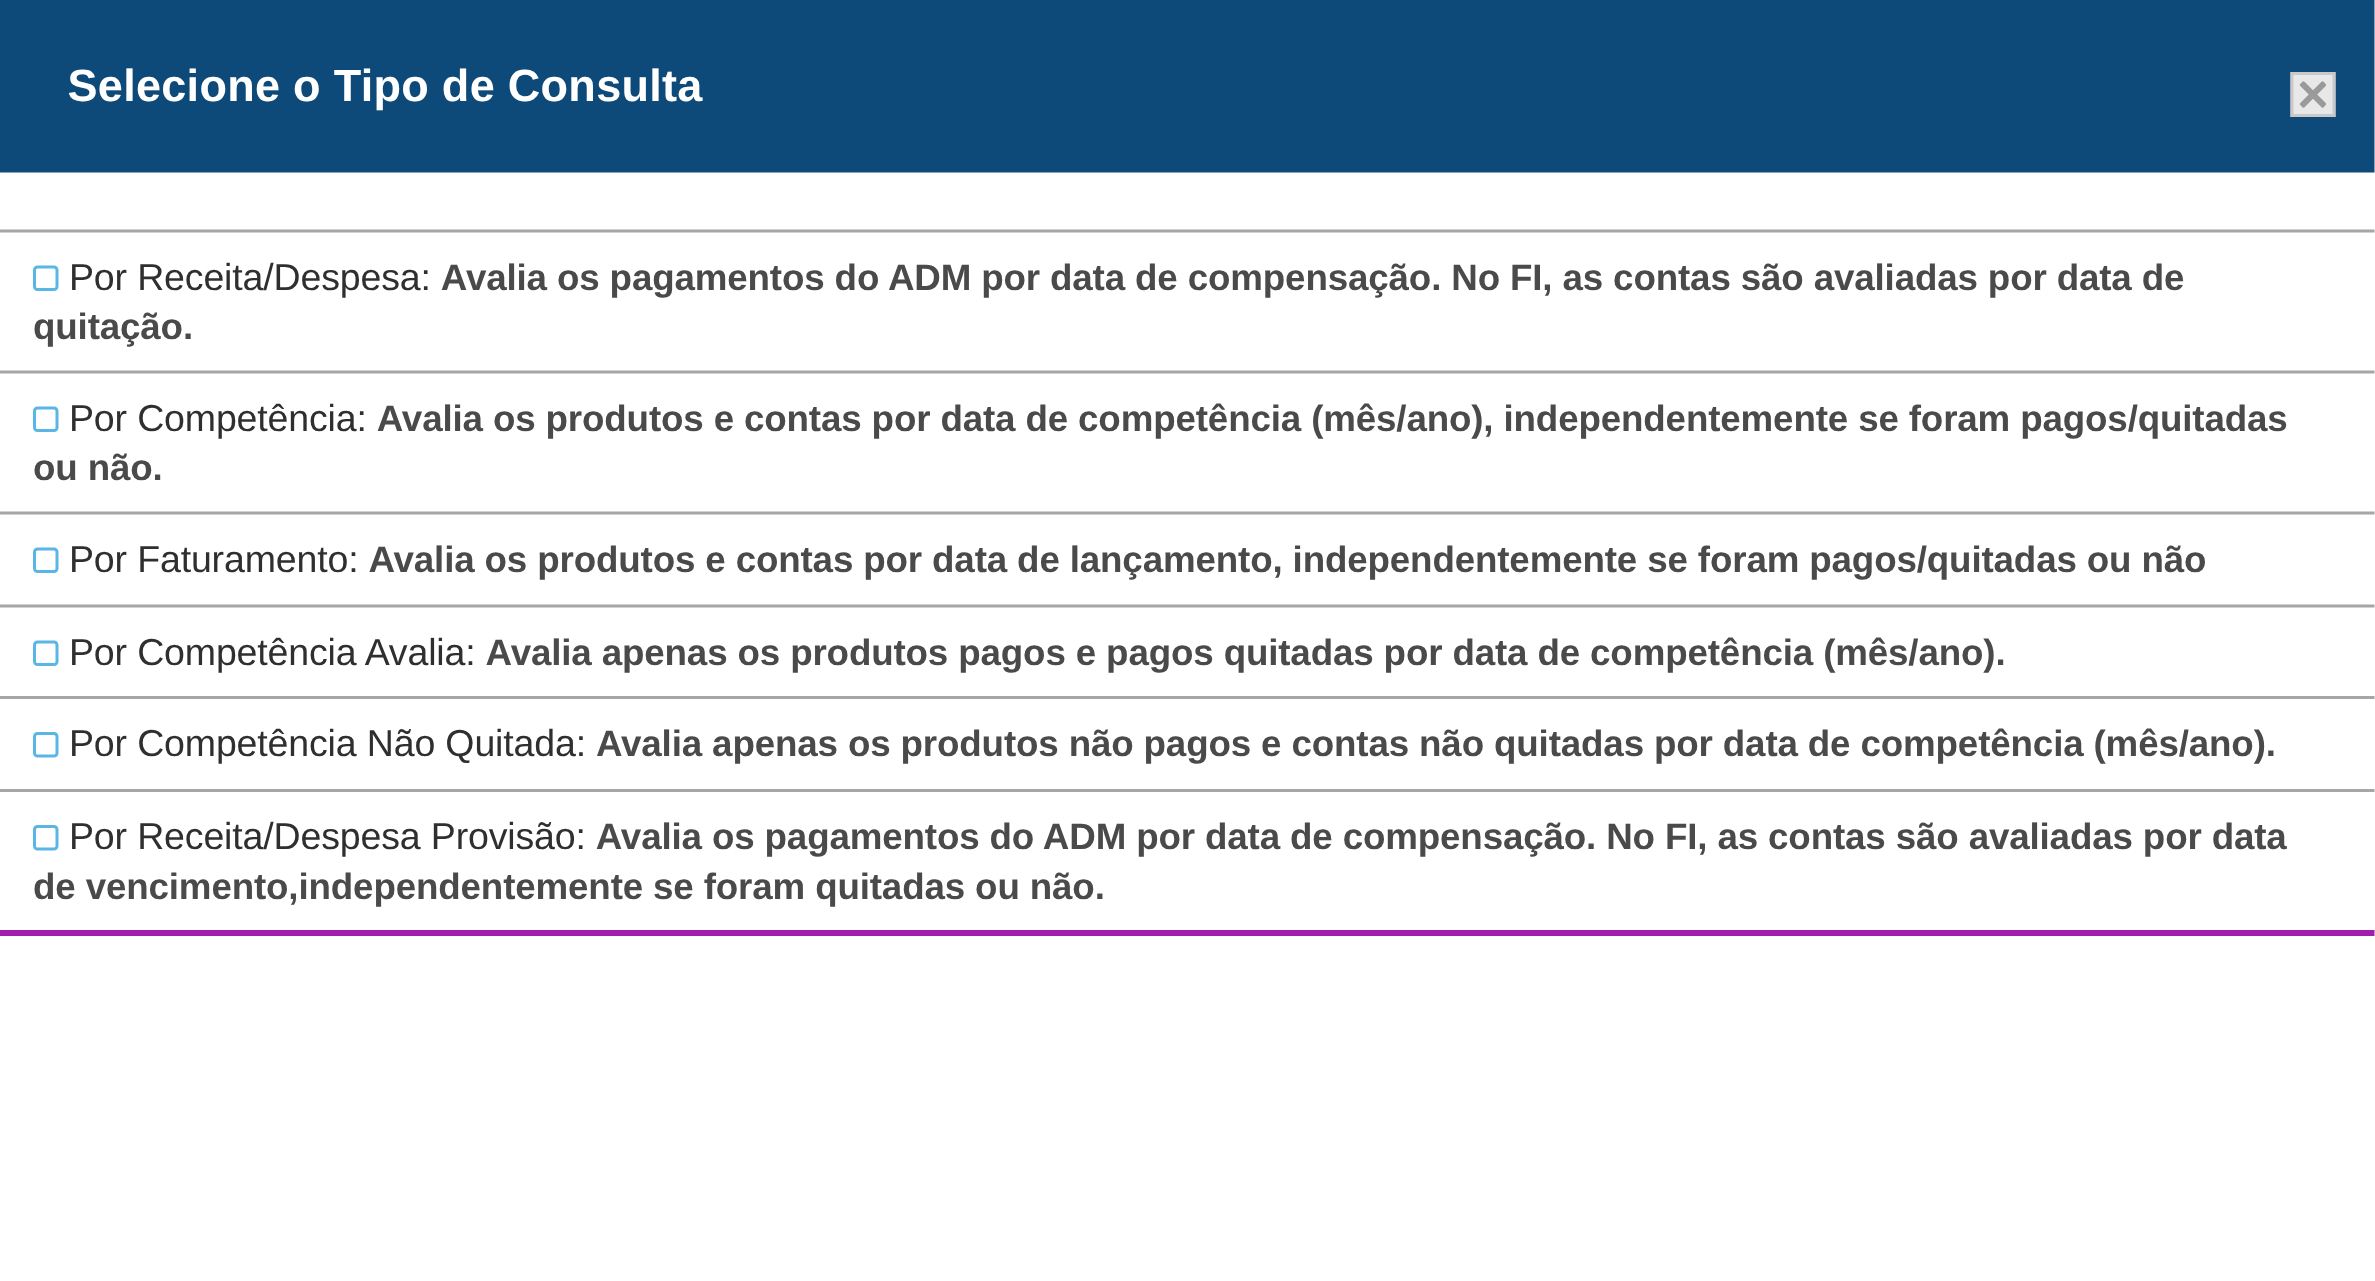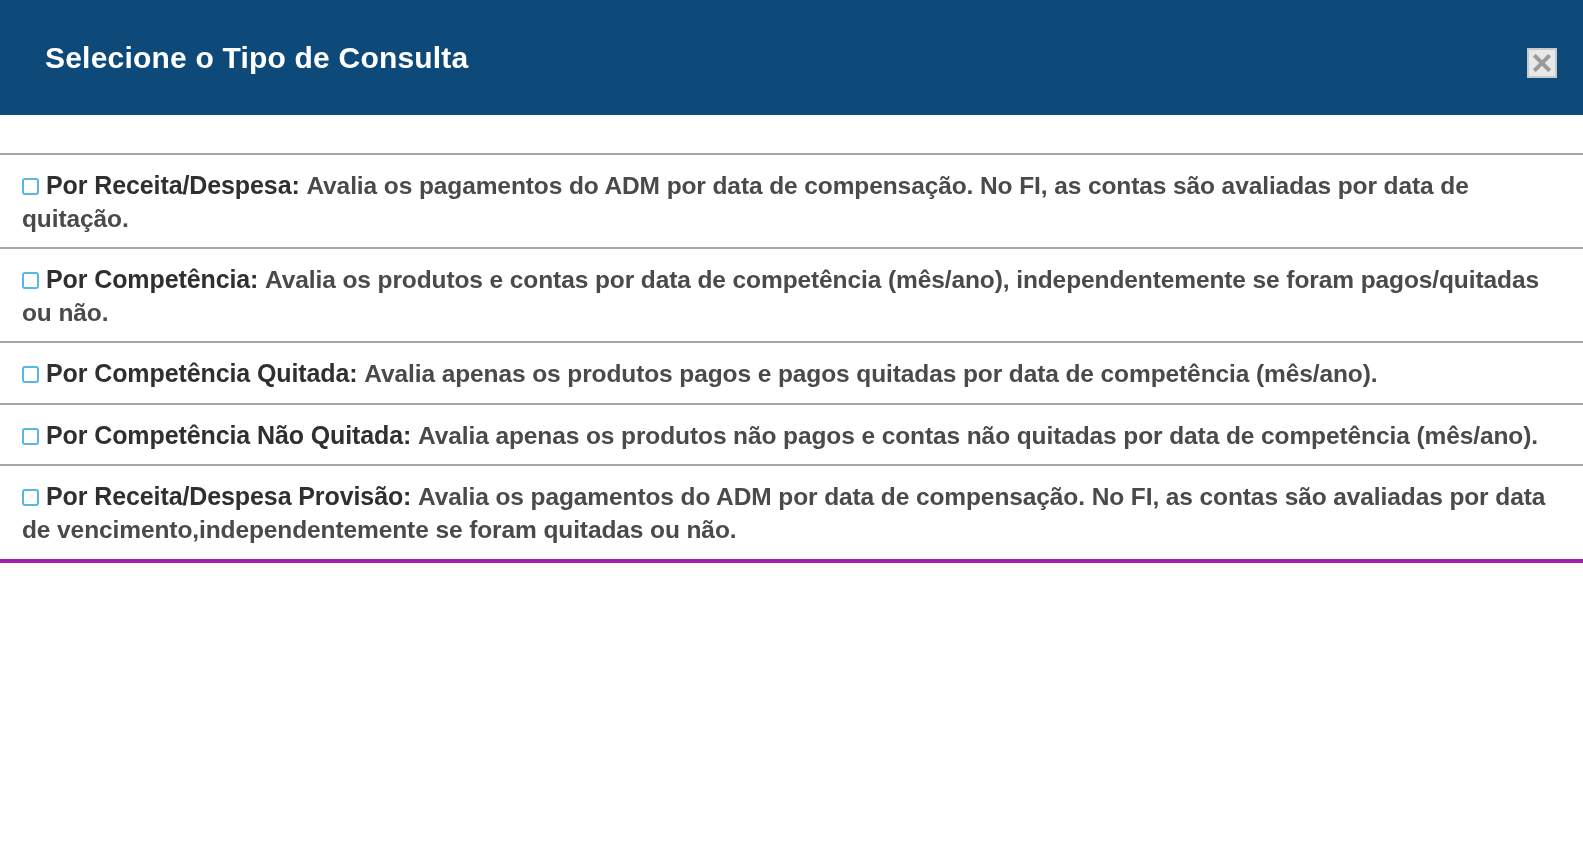--- a/index.html
+++ b/index.html
@@ -105,21 +105,21 @@
     border: 2px solid #5ab6e4;
     border-radius: 3px;
     background: #ffffff;
     vertical-align: -1px;
     margin-right: 7px;
     box-sizing: border-box;
     cursor: pointer;
   }
 
   .option-label {
-    font-weight: bold;
+    font-weight: normal;
     color: #2f2f2f;
     font-size: 25px;
   }
   .option-desc {
     font-weight: bold;
     color: #4a4a4a;
     font-size: 24.5px;
   }
 </style>
 </head>
@@ -143,24 +143,29 @@
     </div>
   </div>
 
   <div class="option-row">
     <div class="option-text">
       <span class="cbox"></span><span class="option-label">Por Competência:</span> <span class="option-desc">Avalia os produtos e contas por data de competência (mês/ano), independentemente se foram pagos/quitadas ou não.</span>
     </div>
   </div>
 
 
+  <div class="option-row">
+    <div class="option-text">
+      <span class="cbox"></span><span class="option-label">Por Faturamento:</span> <span class="option-desc">Avalia os produtos e contas por data de lançamento, independentemente se foram pagos/quitadas ou não</span>
+    </div>
+  </div>
 
   <div class="option-row">
     <div class="option-text">
-      <span class="cbox"></span><span class="option-label">Por Competência Quitada:</span> <span class="option-desc">Avalia apenas os produtos pagos e pagos quitadas por data de competência (mês/ano).</span>
+      <span class="cbox"></span><span class="option-label">Por Competência Avalia:</span> <span class="option-desc">Avalia apenas os produtos pagos e pagos quitadas por data de competência (mês/ano).</span>
     </div>
   </div>
 
   <div class="option-row">
     <div class="option-text">
       <span class="cbox"></span><span class="option-label">Por Competência Não Quitada:</span> <span class="option-desc">Avalia apenas os produtos não pagos e contas não quitadas por data de competência (mês/ano).</span>
     </div>
   </div>
 
   <div class="option-row">

